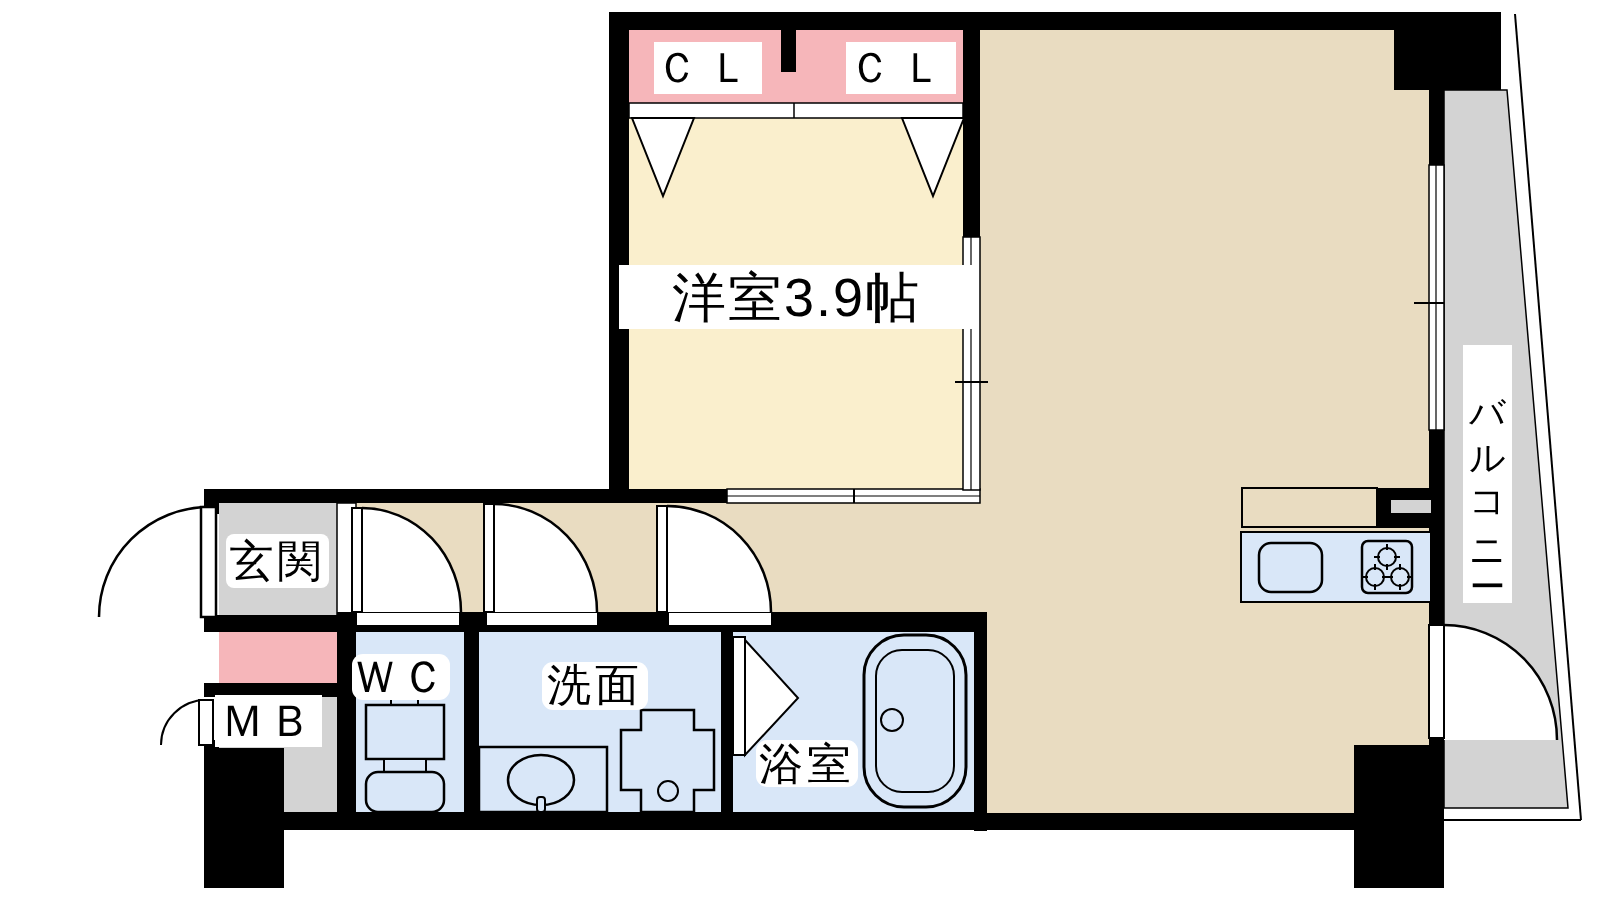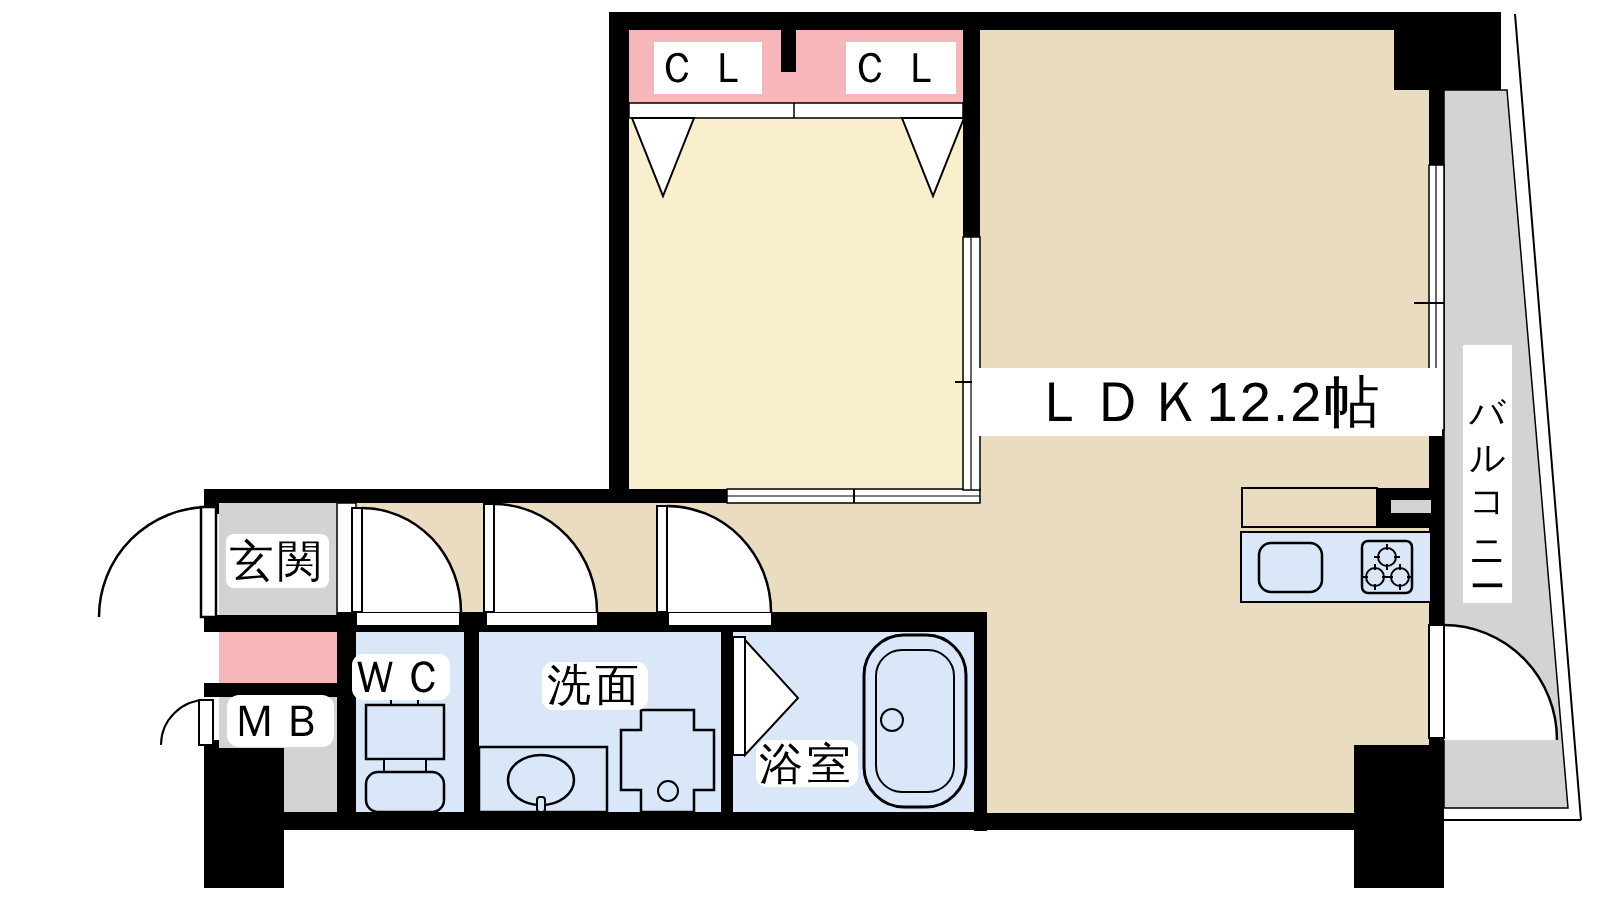--- a/index.html
+++ b/index.html
@@ -179,20 +179,20 @@
     <g fill="none" stroke="#000">
       <rect x="820" y="635" width="102" height="172" rx="40" stroke-width="3"></rect>
       <rect x="832" y="650" width="78" height="142" rx="26" stroke-width="2"></rect>
       <circle cx="848" cy="720" r="11" stroke-width="2"></circle>
     </g>
   </g>
 </svg>
 
   <div class="lbl lbl-cl" style="left:610px;top:42px;width:108px;height:52px;">ＣＬ</div>
   <div class="lbl lbl-cl" style="left:802px;top:42px;width:110px;height:52px;">ＣＬ</div>
-  <div class="lbl lbl-ldk" style="left:928px;top:368px;width:470px;height:68px;">ＬＤＫ12.2帖</div>
+  <div class="lbl lbl-western" style="left:575px;top:265px;width:355px;height:64px;">洋室3.9帖</div>
   <div class="lbl lbl-vert" style="left:1419px;top:345px;width:49px;height:258px;">バルコニー</div>
   <div class="lbl lbl-mid" style="left:182px;top:534px;width:103px;height:54px;border-radius:8px;">玄関</div>
-  <div class="lbl lbl-mid" style="left:183px;top:695px;width:107px;height:52px;border-radius:12px;">ＭＢ</div>
+  <div class="lbl lbl-mid" style="left:171px;top:695px;width:107px;height:52px;">ＭＢ</div>
   <div class="lbl lbl-small" style="left:308px;top:654px;width:98px;height:46px;">ＷＣ</div>
   <div class="lbl lbl-small" style="left:498px;top:662px;width:106px;height:48px;font-family:Liberation Serif, serif;">洗面</div>
   <div class="lbl lbl-small" style="left:712px;top:740px;width:102px;height:47px;">浴室</div>
 </div>
 
 </body></html>

